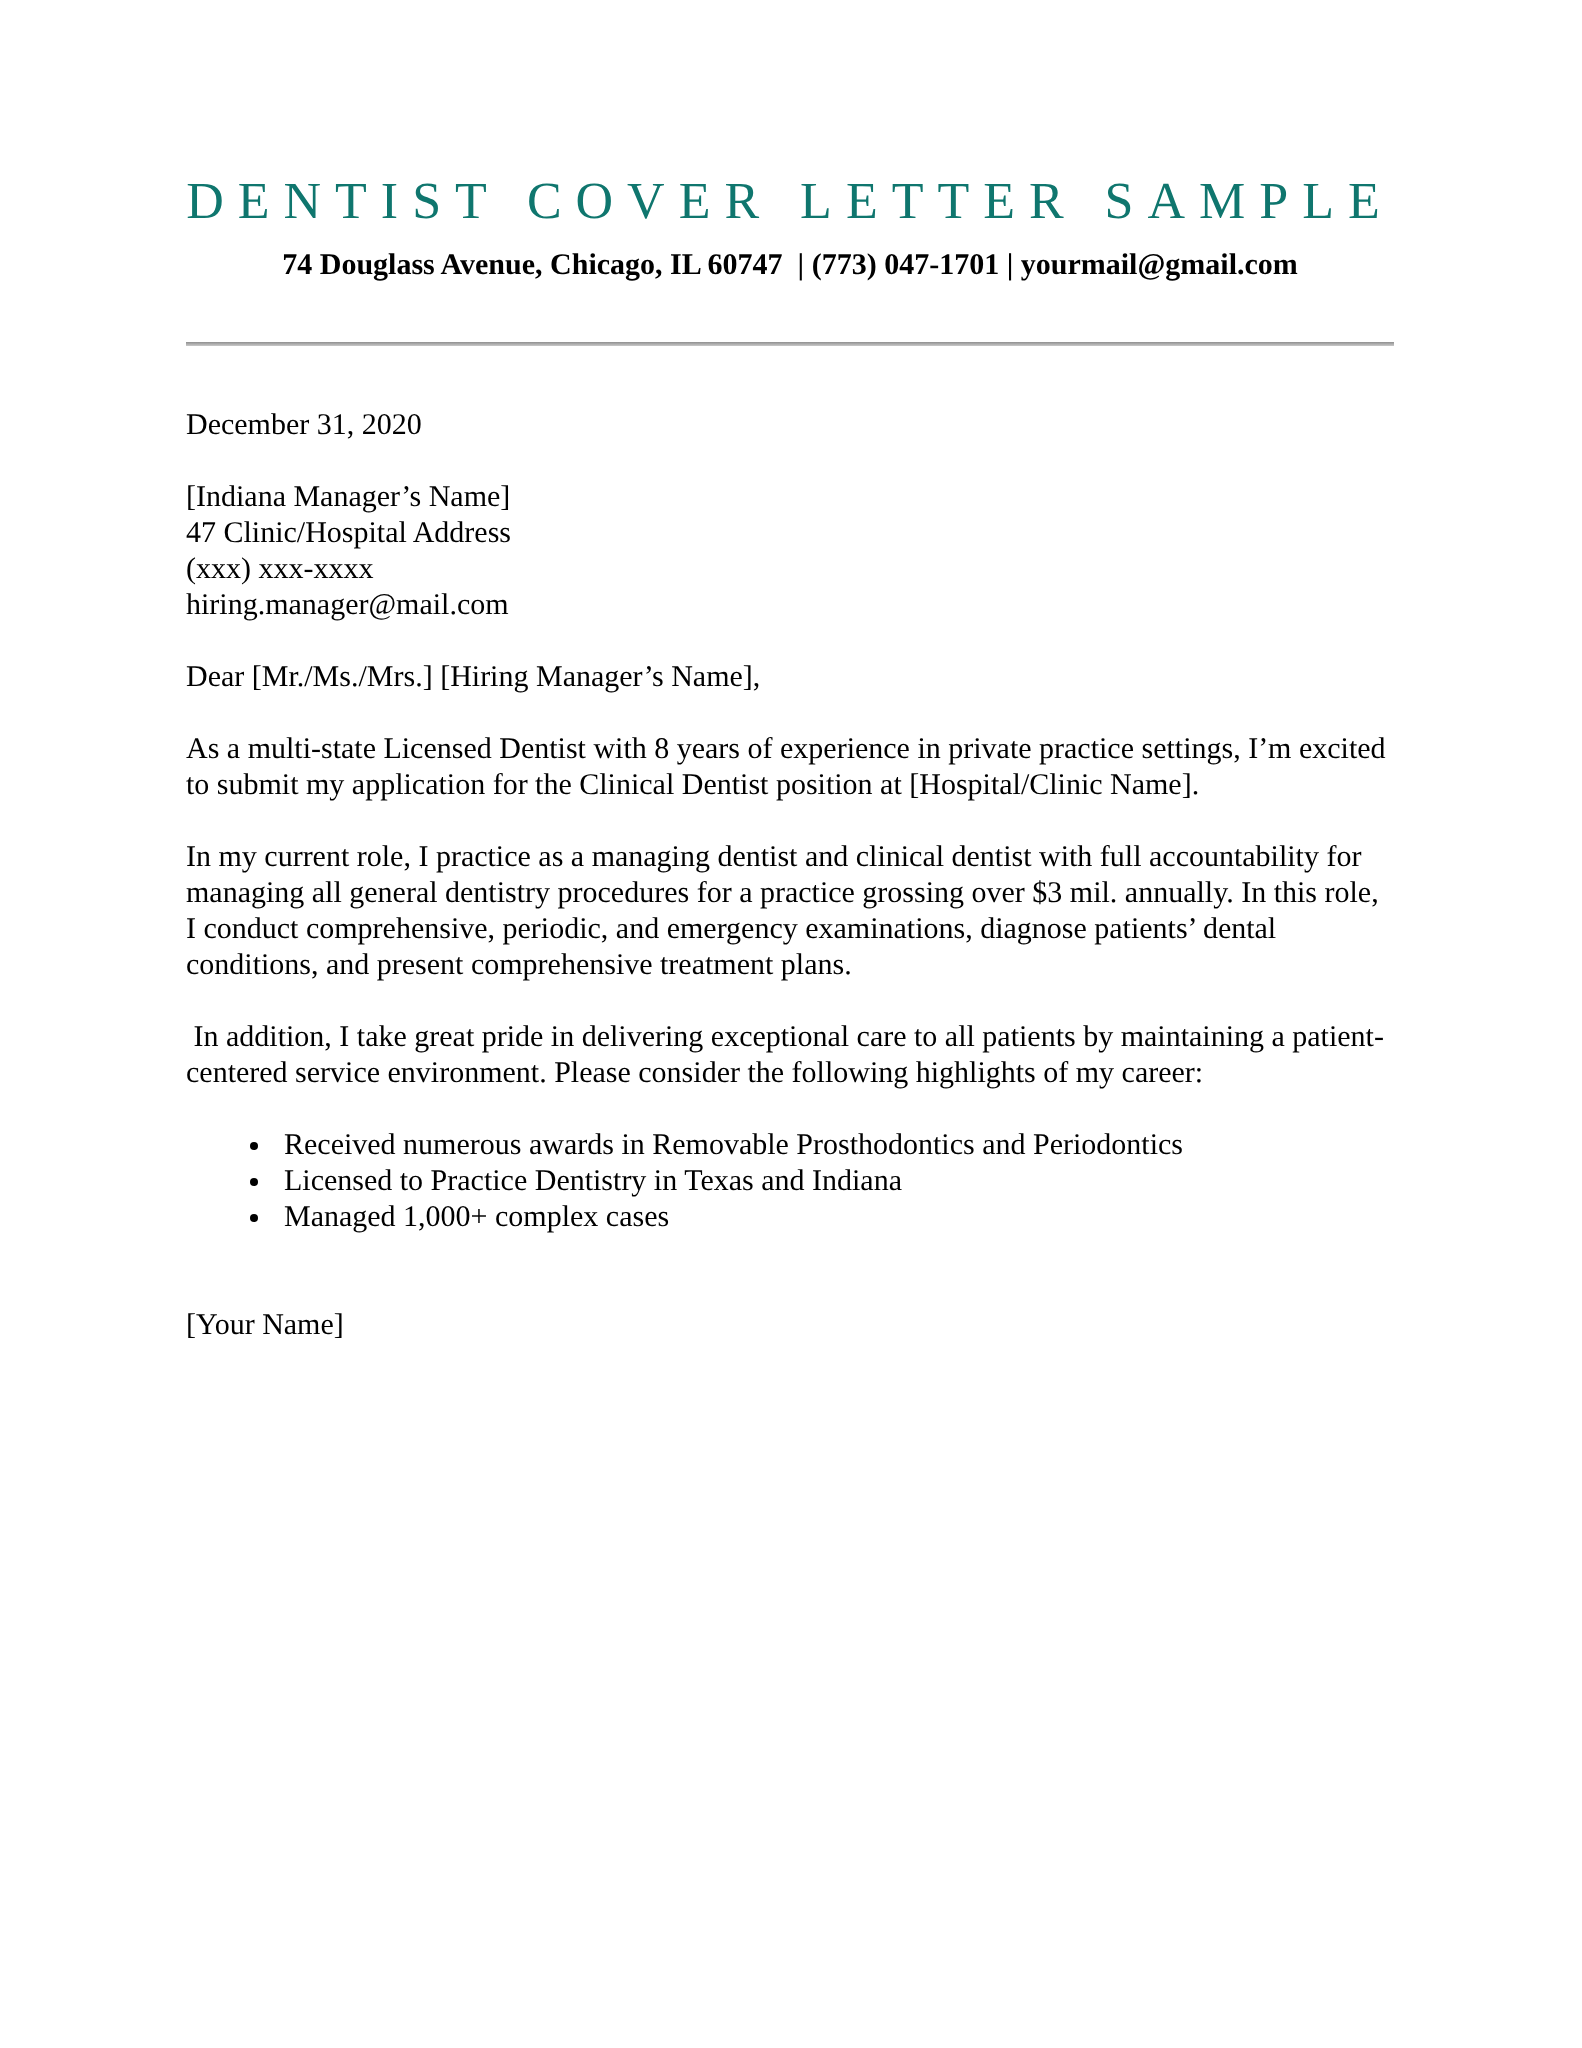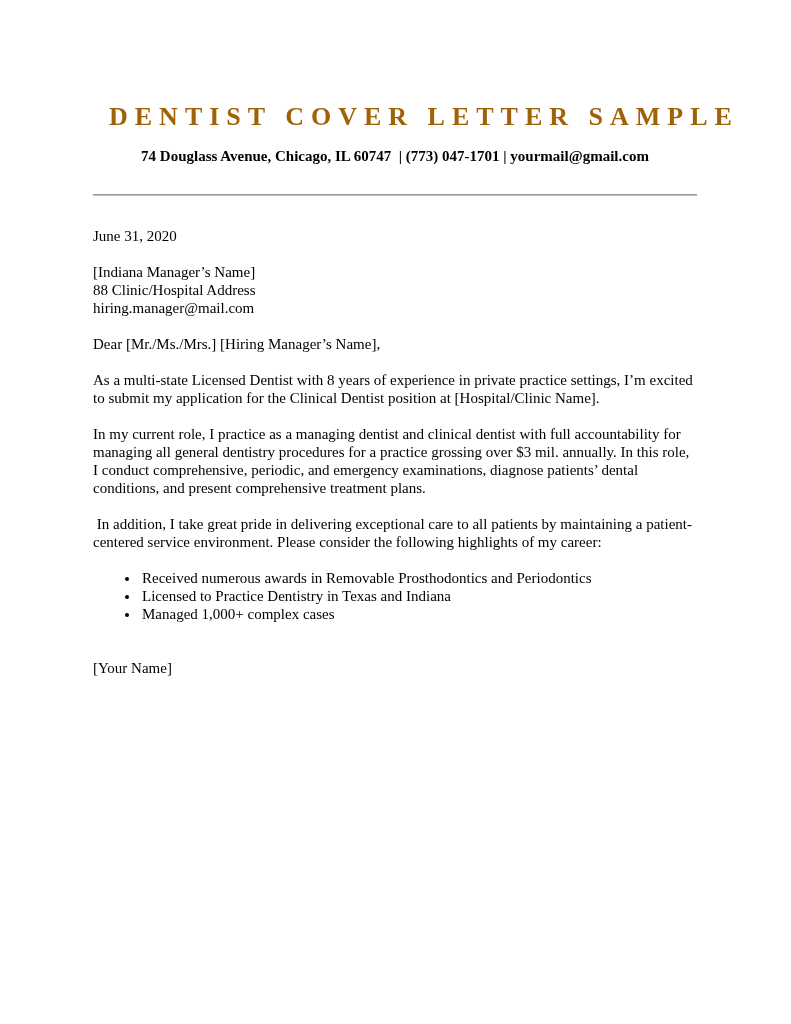--- a/index.html
+++ b/index.html
@@ -16,25 +16,25 @@
   }
   .page {
     box-sizing: border-box;
     width: 791px;
     height: 1024px;
     padding: 86px 94px 0 93px;
   }
   
   .letterhead { text-align: center; }
   .title {
-    margin: 16px;
+    margin: 0;
     font-size: 26px;
-    font-weight: 700;
+    font-weight: 400;
     letter-spacing: 7px;
-    color: #a16207;
+    color: #0f766e;
     white-space: nowrap;
   }
   .contact {
     margin-top: 9px;
     font-size: 15px;
     font-weight: 700;
     white-space: pre-wrap;
   }
   .rule {
     margin: 29px 0 0 0;
@@ -72,25 +72,26 @@
 
   <header class="letterhead">
     <h1 class="title">DENTIST COVER LETTER SAMPLE</h1>
     <div class="contact">74 Douglass Avenue, Chicago, IL 60747  | (773) 047-1701 | yourmail@gmail.com</div>
   </header>
 
   <hr class="rule">
 
   <main class="letter">
 
-    <p class="date">June 31, 2020</p>
+    <p class="date">December 31, 2020</p>
 
     <div class="recipient">
       <div>[Indiana Manager’s Name]</div>
-      <div>88 Clinic/Hospital Address</div>
+      <div>47 Clinic/Hospital Address</div>
+      <div>(xxx) xxx-xxxx</div>
       <div>hiring.manager@mail.com</div>
     </div>
 
     <p class="salutation">Dear [Mr./Ms./Mrs.] [Hiring Manager’s Name],</p>
 
     <p class="para">As a multi-state Licensed Dentist with 8 years of experience in private practice settings, I’m excited to submit my application for the Clinical Dentist position at [Hospital/Clinic Name].</p>
 
     <p class="para">In my current role, I practice as a managing dentist and clinical dentist with full accountability for managing all general dentistry procedures for a practice grossing over $3 mil. annually. In this role, I conduct comprehensive, periodic, and emergency examinations, diagnose patients’ dental conditions, and present comprehensive treatment plans.</p>
 
     <p class="para"> In addition, I take great pride in delivering exceptional care to all patients by maintaining a patient-centered service environment. Please consider the following highlights of my career:</p>

